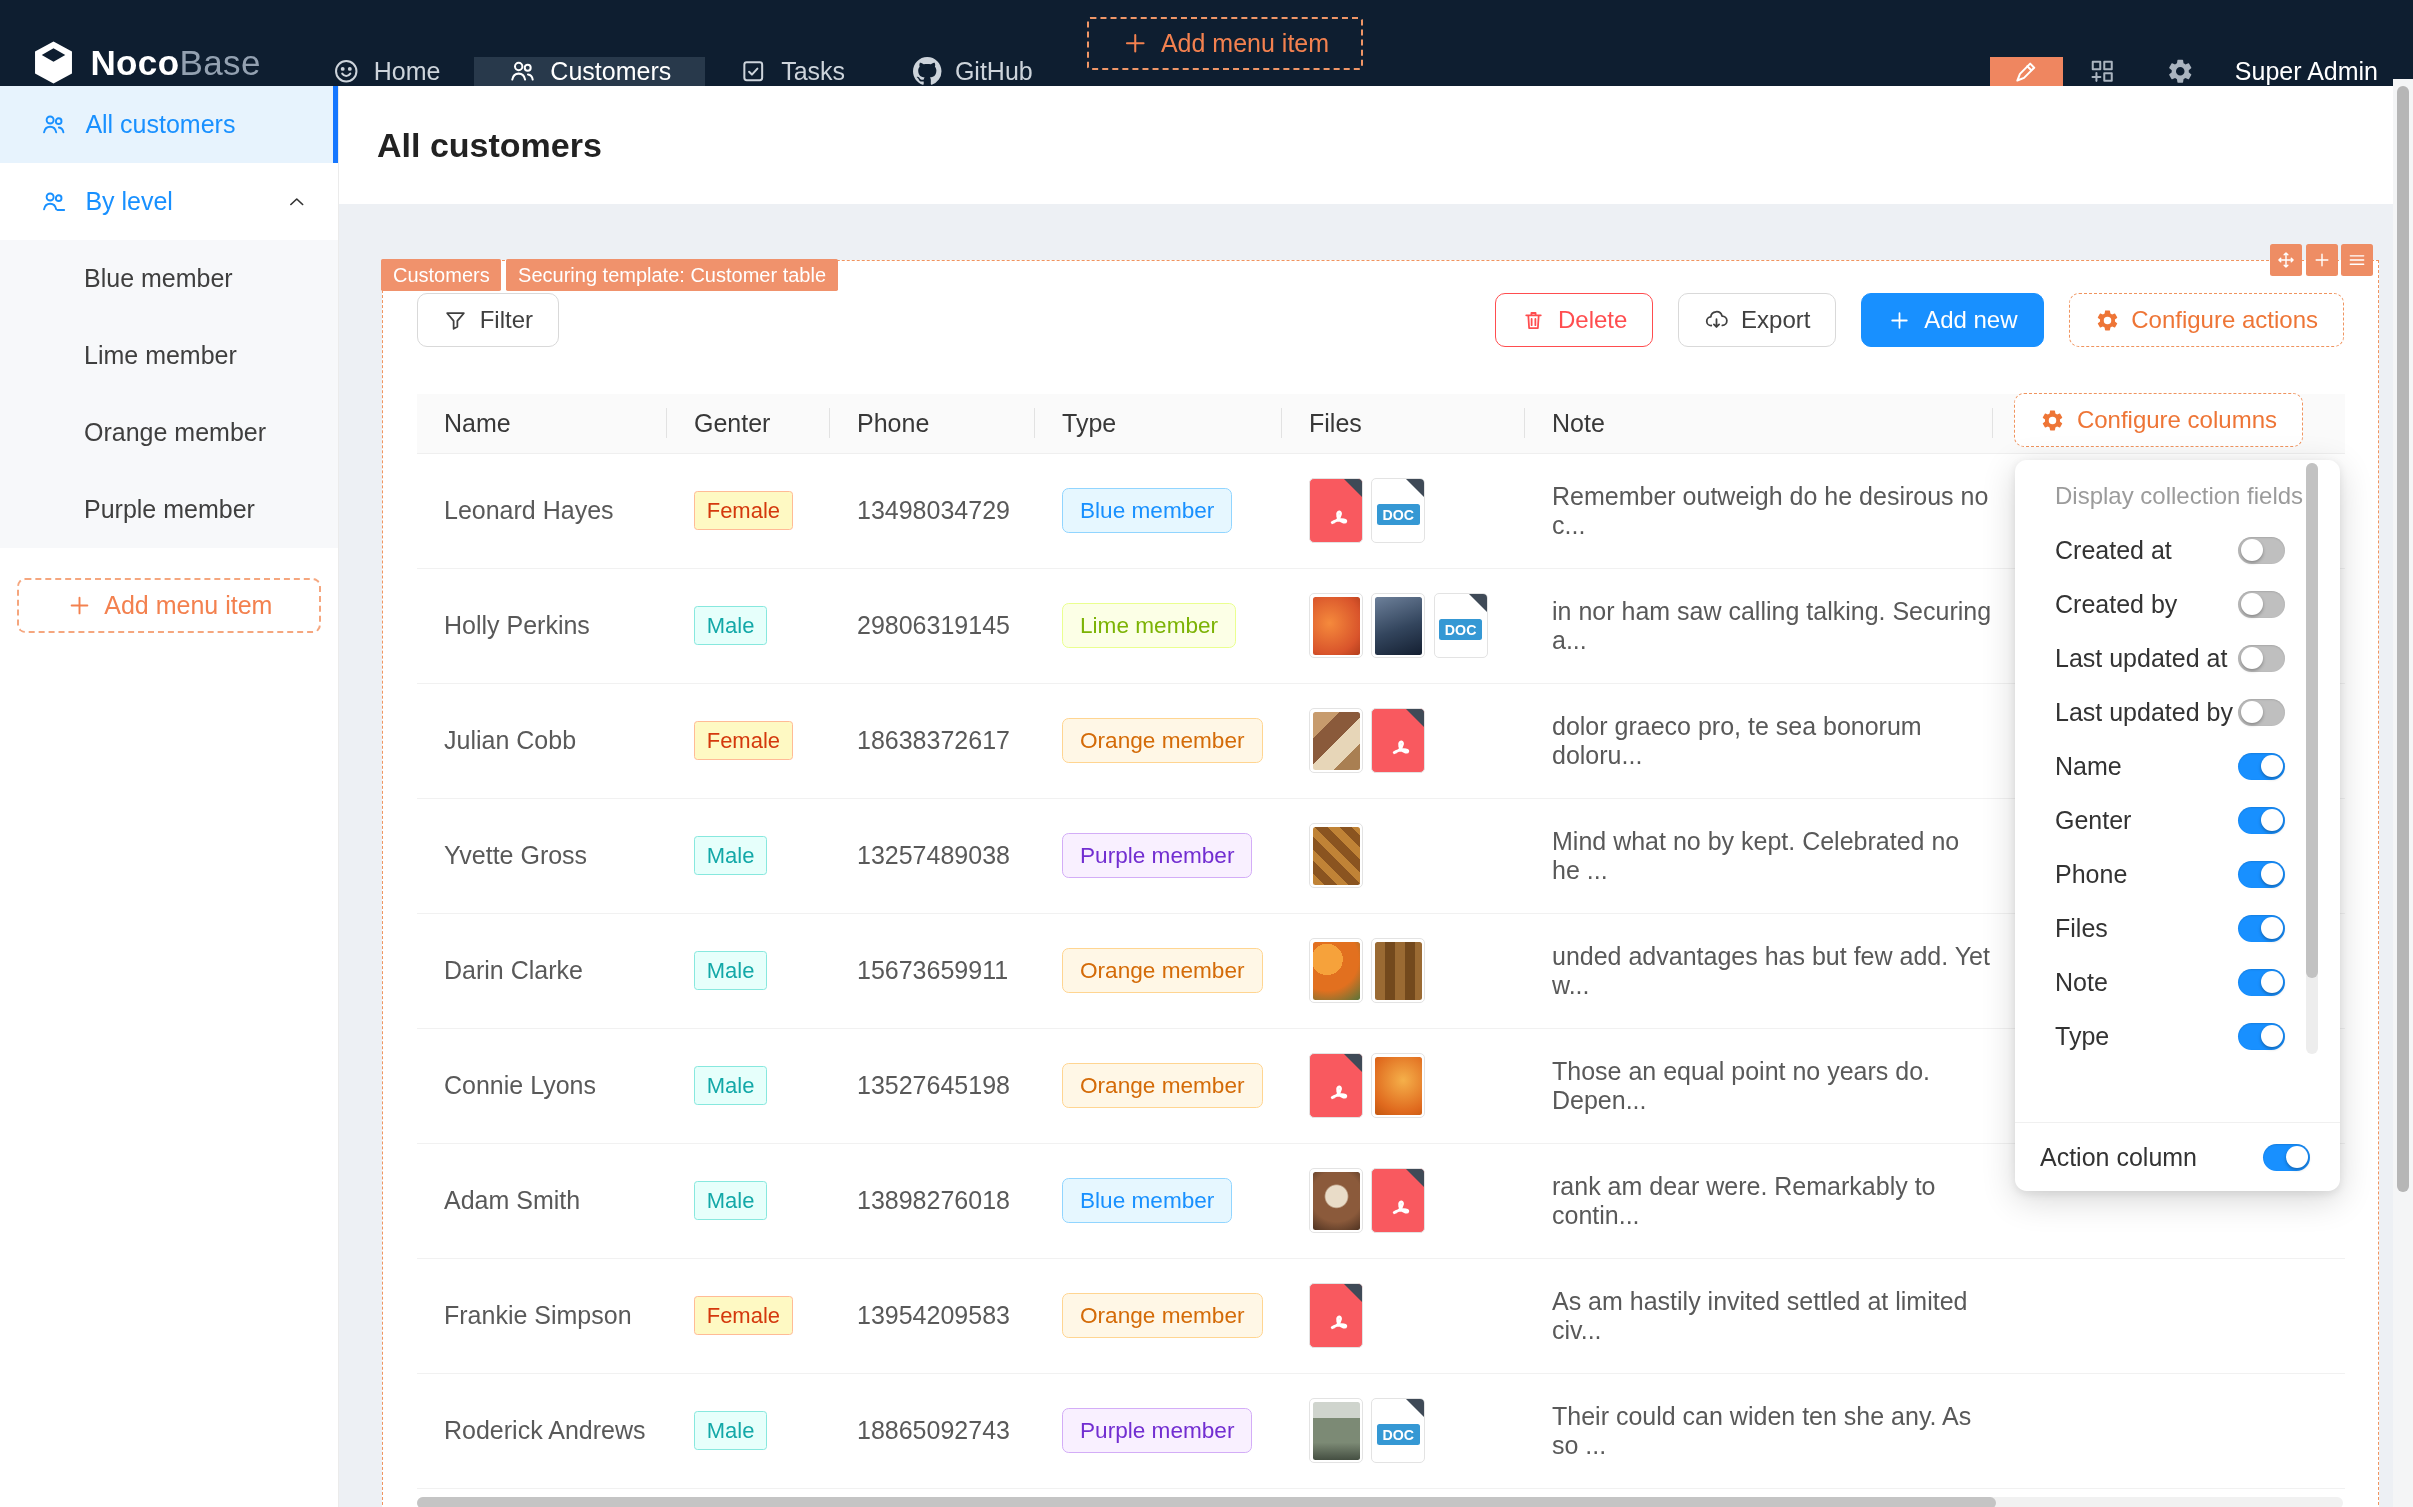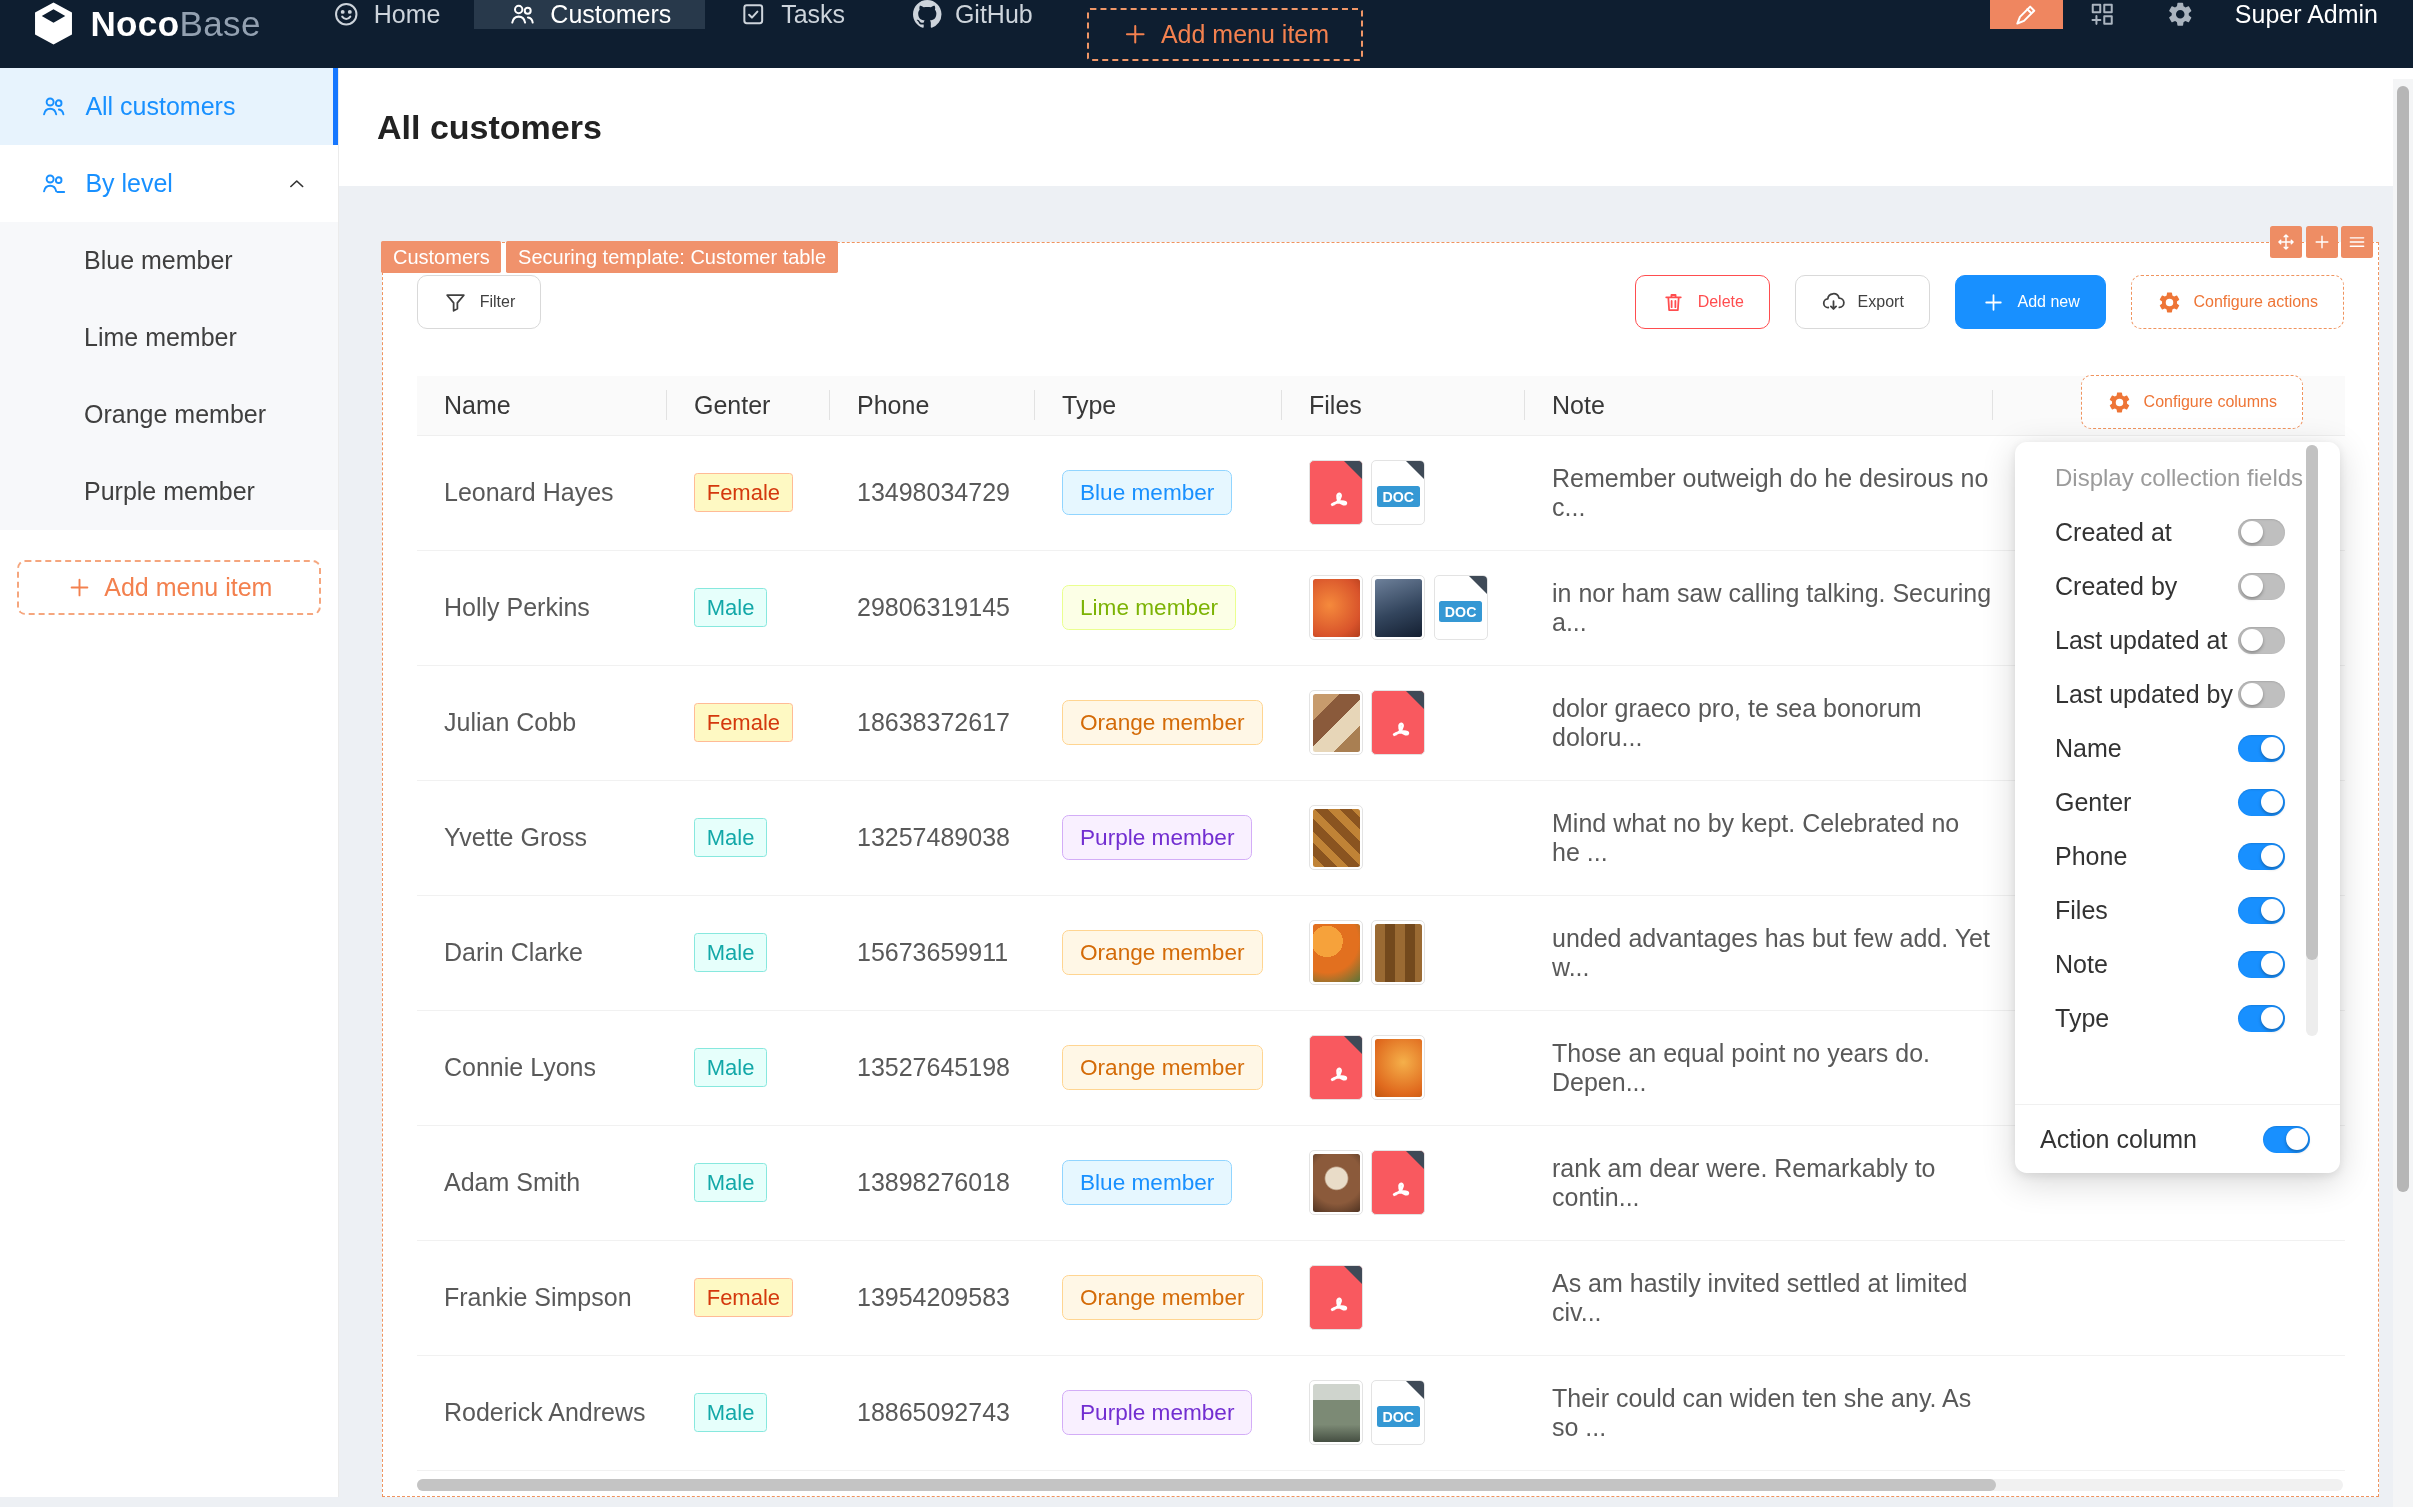--- a/index.html
+++ b/index.html
@@ -1,20 +1,20 @@
 <!DOCTYPE html>
 <html style="font-size:13.4px"><head>
 <meta charset="utf-8">
 <style>
   * { margin:0; padding:0; box-sizing:border-box; }
   html,body { width:2413px; height:1508px; overflow:hidden;
     font-family:"Liberation Sans","DejaVu Sans",sans-serif; background:#edf0f4; }
 
   
-  .navbar { height:68px; background:#0e1e30; display:flex; align-items:flex-start; color:#cdd4db; }
+  .navbar { height:86px; background:#0e1e30; display:flex; align-items:flex-end; color:#cdd4db; }
   .logo { display:flex; align-items:center; gap:13.4px; padding:0 37px 0 30px; }
   .logo svg { width:47px; height:47px; }
   .logo-text { font-size:35px; color:#fff; font-weight:700; letter-spacing:0.4px; }
   .logo-text .light { font-weight:300; color:#93a1b1; }
   .nav-items { display:flex; align-items:stretch; list-style:none; }
   .nav-item { display:flex; align-items:center; gap:13.4px; padding:0 34px; font-size:25px; cursor:pointer; }
   .nav-item svg { width:28.5px; height:28.5px; }
   .nav-item.active { background:#28394b; color:#fff; }
   .nav-add { margin:13.4px 0 13.4px 20px; align-self:center; display:flex; align-items:center; gap:11.7px;
     border:2.5px dashed #ef9667; border-radius:3.4px; color:#f3814f; font-size:25px; padding:10px 32px; cursor:pointer; }
@@ -50,21 +50,21 @@
   .block { position:relative; border:1.7px dashed #f0945f; background:#fff; height:1255px; }
   .block-labels { position:absolute; top:-1.7px; left:-1.7px; display:flex; gap:5px; z-index:5; }
   .block-label { background:#f0926c; color:#fff; font-size:20px; padding:4.2px 11.7px; border-radius:1.7px; white-space:nowrap; }
   .block-tools { position:absolute; top:-17px; right:5px; display:flex; gap:3.4px; z-index:6; }
   .block-tool { width:32px; height:32px; background:#ee8d64; border-radius:2.5px; color:#fff; display:flex; align-items:center; justify-content:center; cursor:pointer; }
   .block-tool svg { width:20px; height:20px; }
 
   .card { padding:32px 34px 0 34px; position:relative; height:100%; }
   .toolbar { display:flex; align-items:center; margin-bottom:47px; }
   .btn { height:54px; display:inline-flex; align-items:center; gap:11.7px; padding:0 25px; border-radius:10px;
-    font-size:16px; background:#fff; border:0.8px solid #d9d9d9; color:#404040; cursor:pointer; }
+    font-size:24px; background:#fff; border:0.8px solid #d9d9d9; color:#404040; cursor:pointer; }
   .btn svg { width:25px; height:25px; }
   .btn.danger { color:#ff4d4f; border-color:#ff4d4f; }
   .btn.primary { background:#1890ff; border-color:#1890ff; color:#fff; }
   .btn.dashed-orange { border:1.7px dashed #f0945f; color:#ee7536; }
   .toolbar-right { margin-left:auto; display:flex; gap:25px; }
 
   
   table { border-collapse:collapse; table-layout:fixed; width:1928px; }
   thead th { height:59px; background:#fafafa; text-align:left; font-size:25px; font-weight:500; color:#383838;
     padding-left:27px; border-bottom:0.8px solid #efefef; position:relative; }

